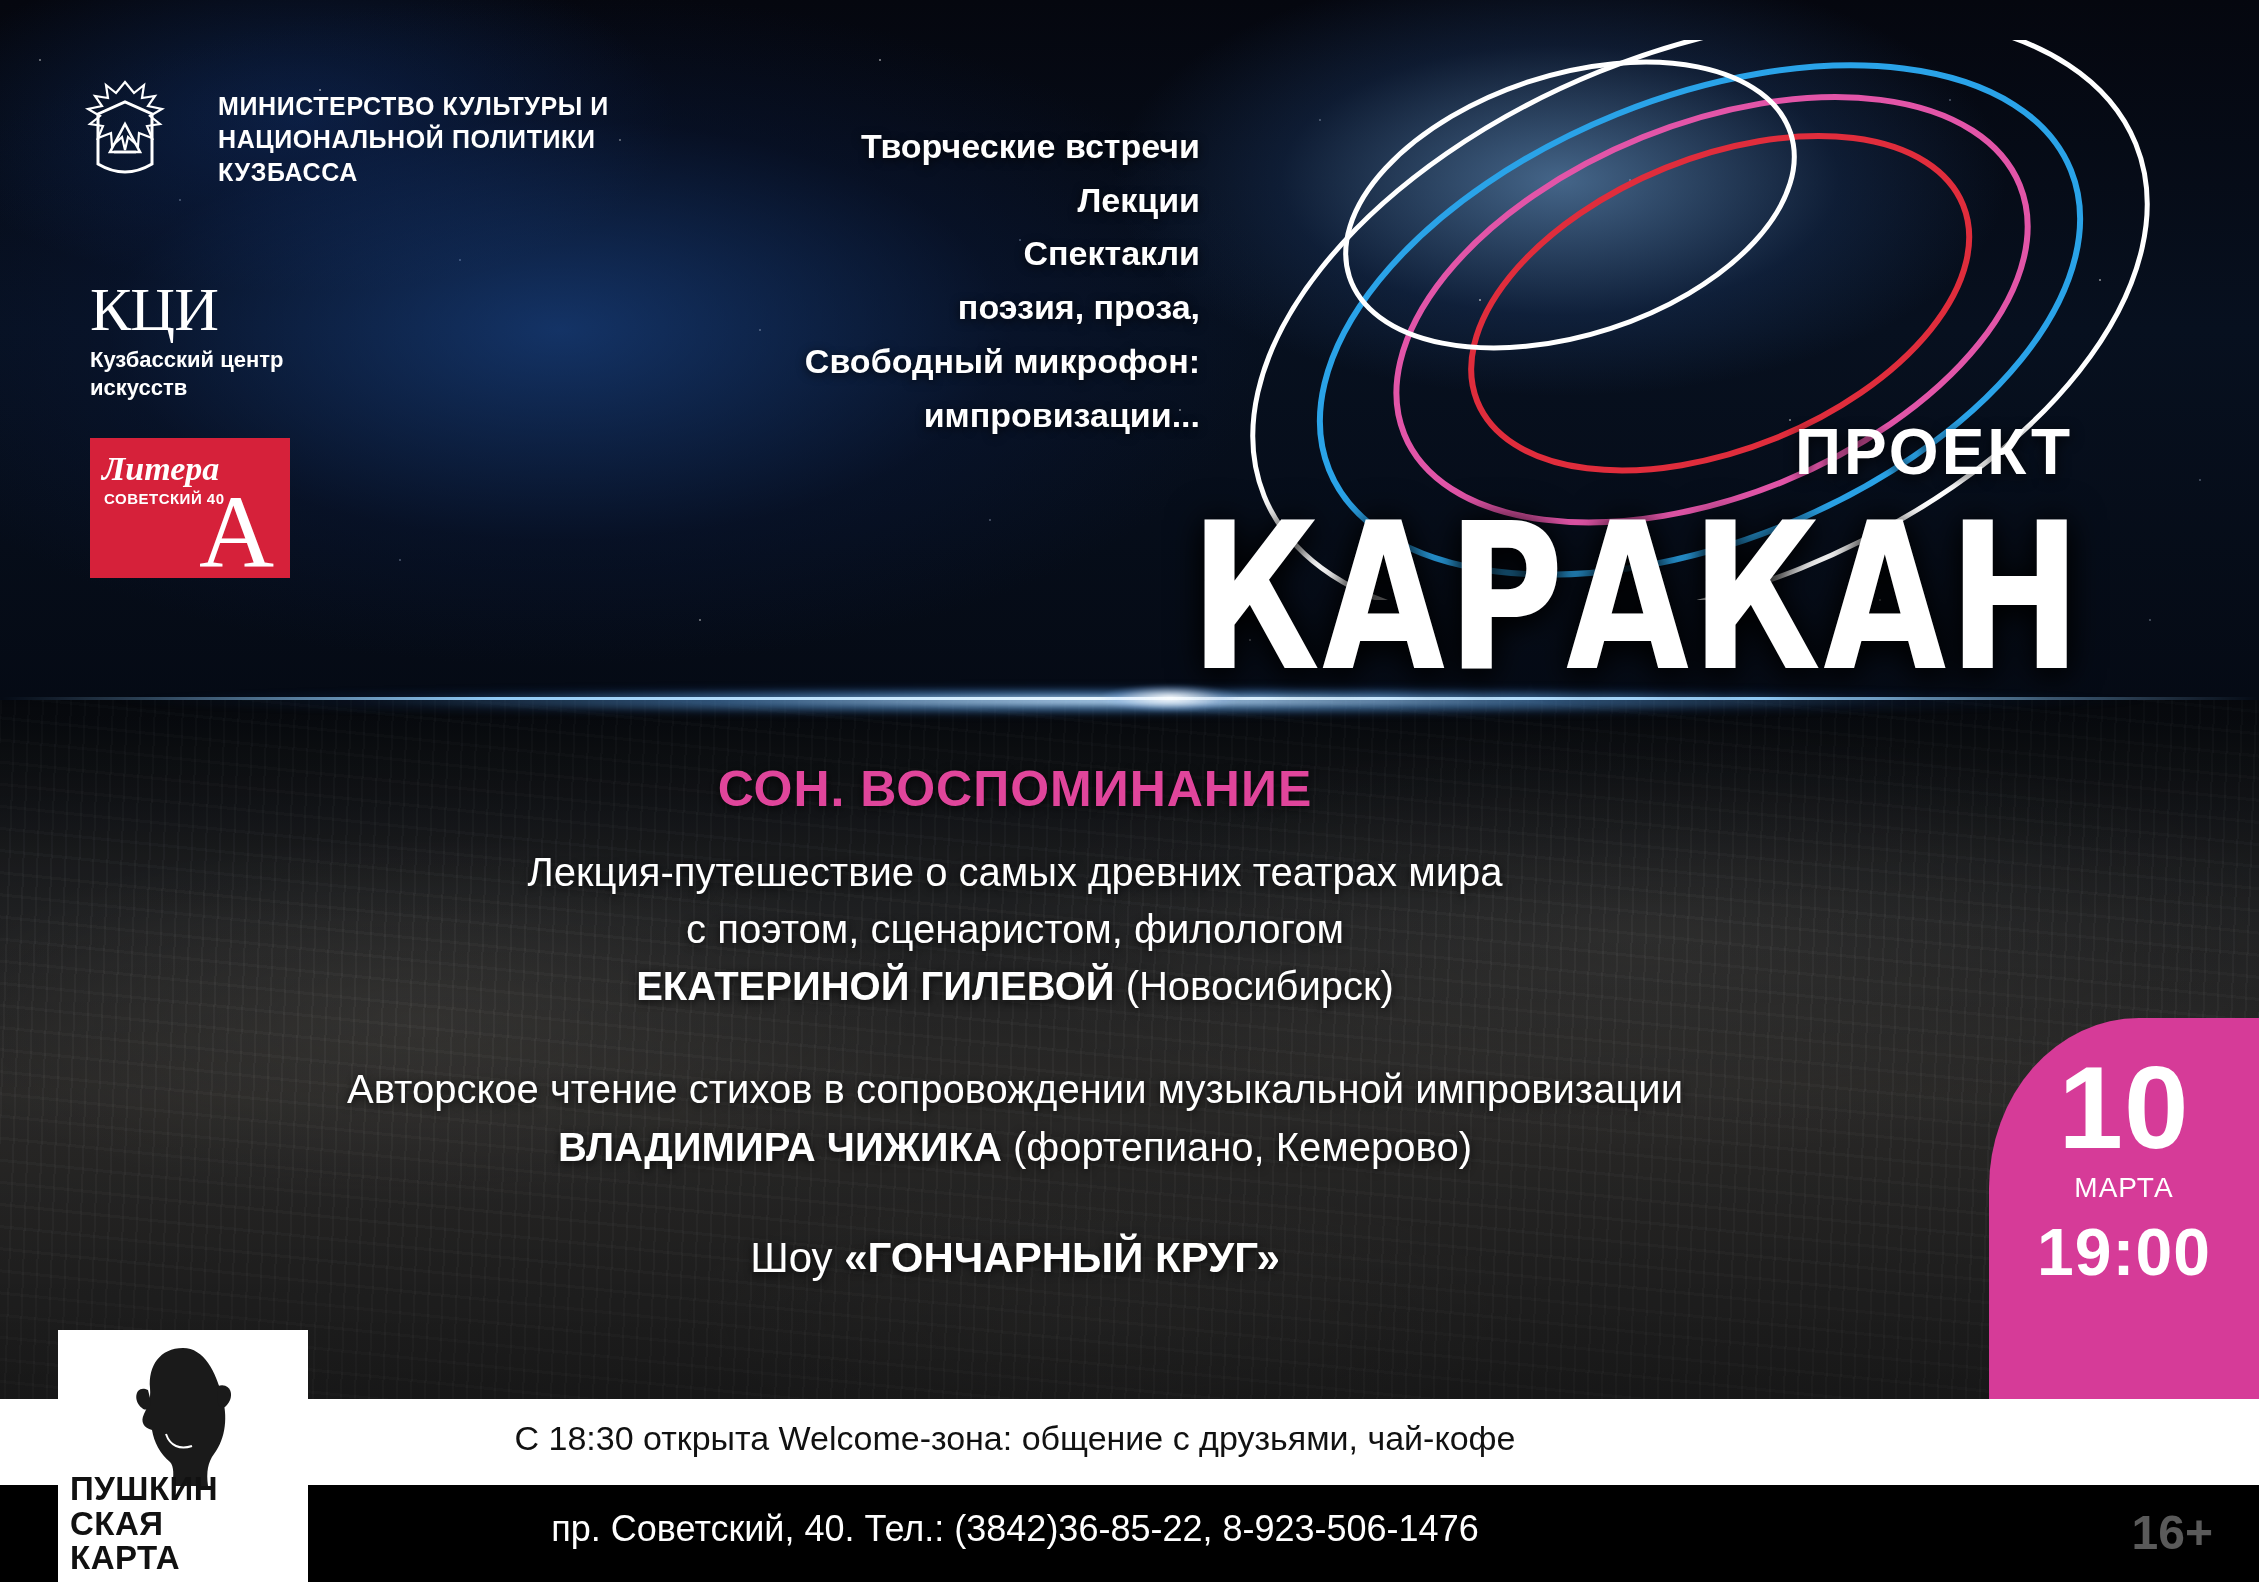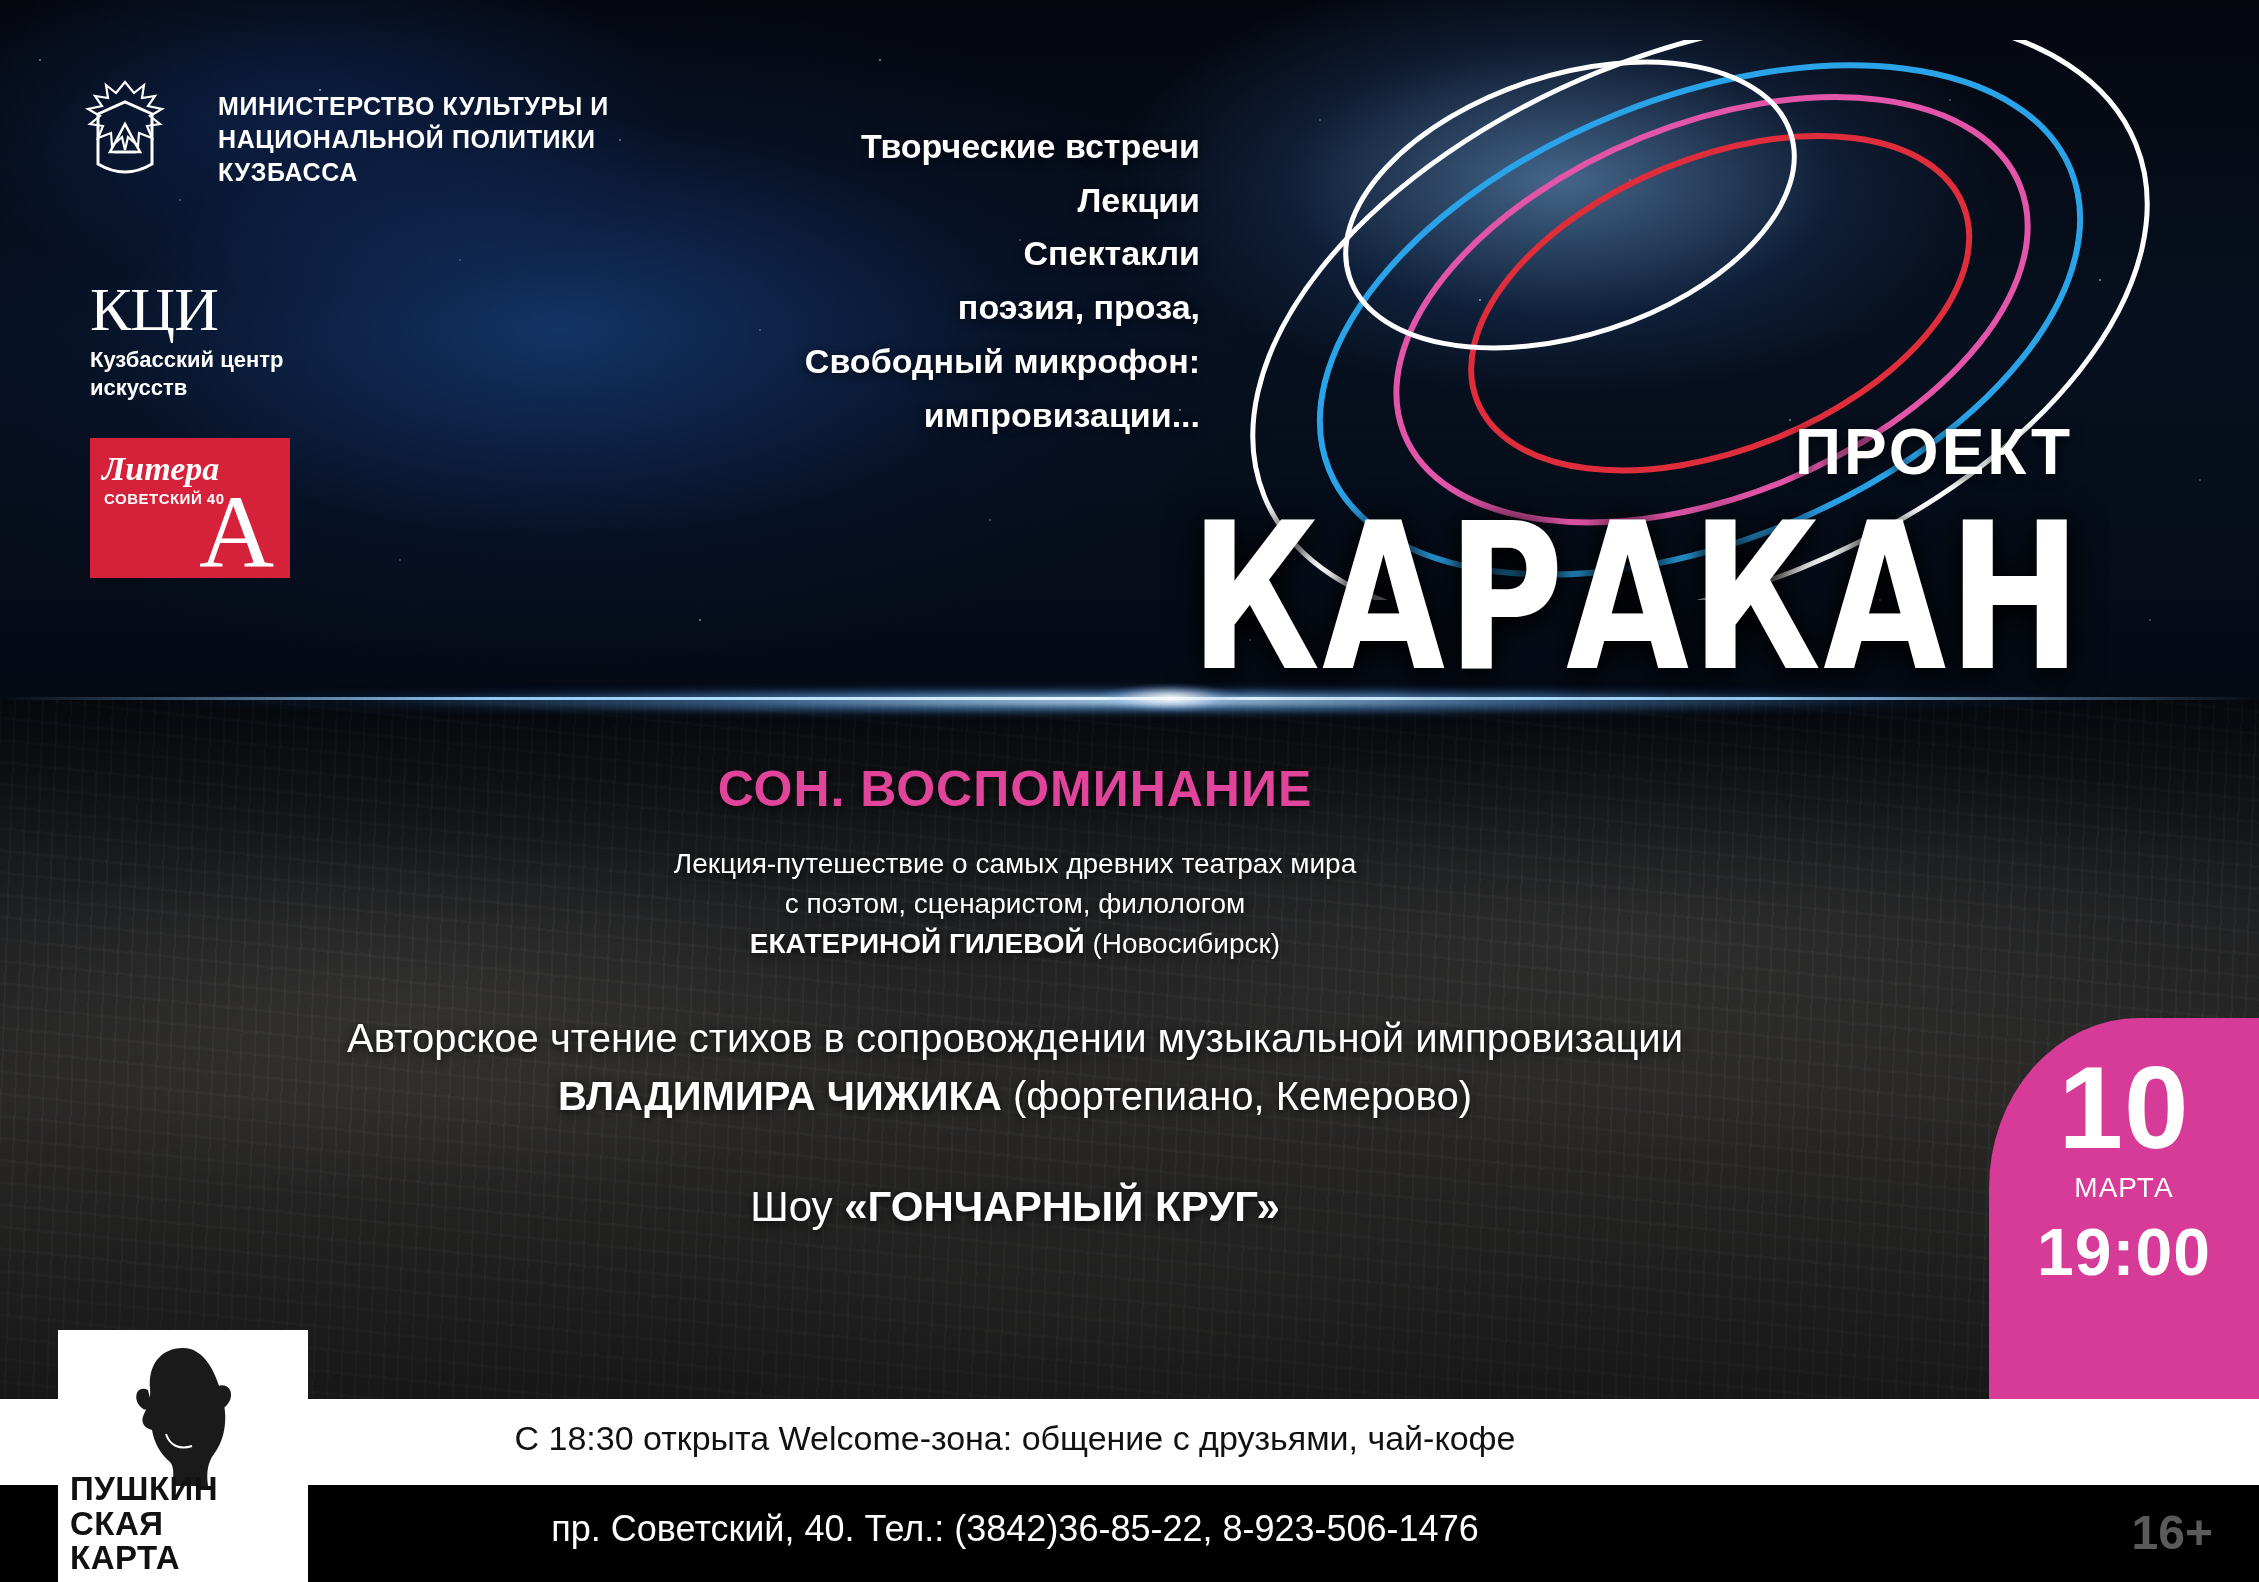--- a/index.html
+++ b/index.html
@@ -240,21 +240,21 @@
   }
   .headline {
     color: #e0459b;
     font-size: 50px;
     font-weight: 700;
     letter-spacing: 1px;
     text-shadow: 0 2px 10px rgba(0,0,0,.75);
   }
   .lead {
     margin-top: 26px;
-    font-size: 28px;
+    font-size: 40px;
     line-height: 1.42;
     text-shadow: 0 2px 9px rgba(0,0,0,.8);
   }
   .lead b { font-weight: 700; }
   .block2 {
     margin-top: 46px;
     font-size: 40px;
     line-height: 1.45;
     text-shadow: 0 2px 9px rgba(0,0,0,.8);
   }

